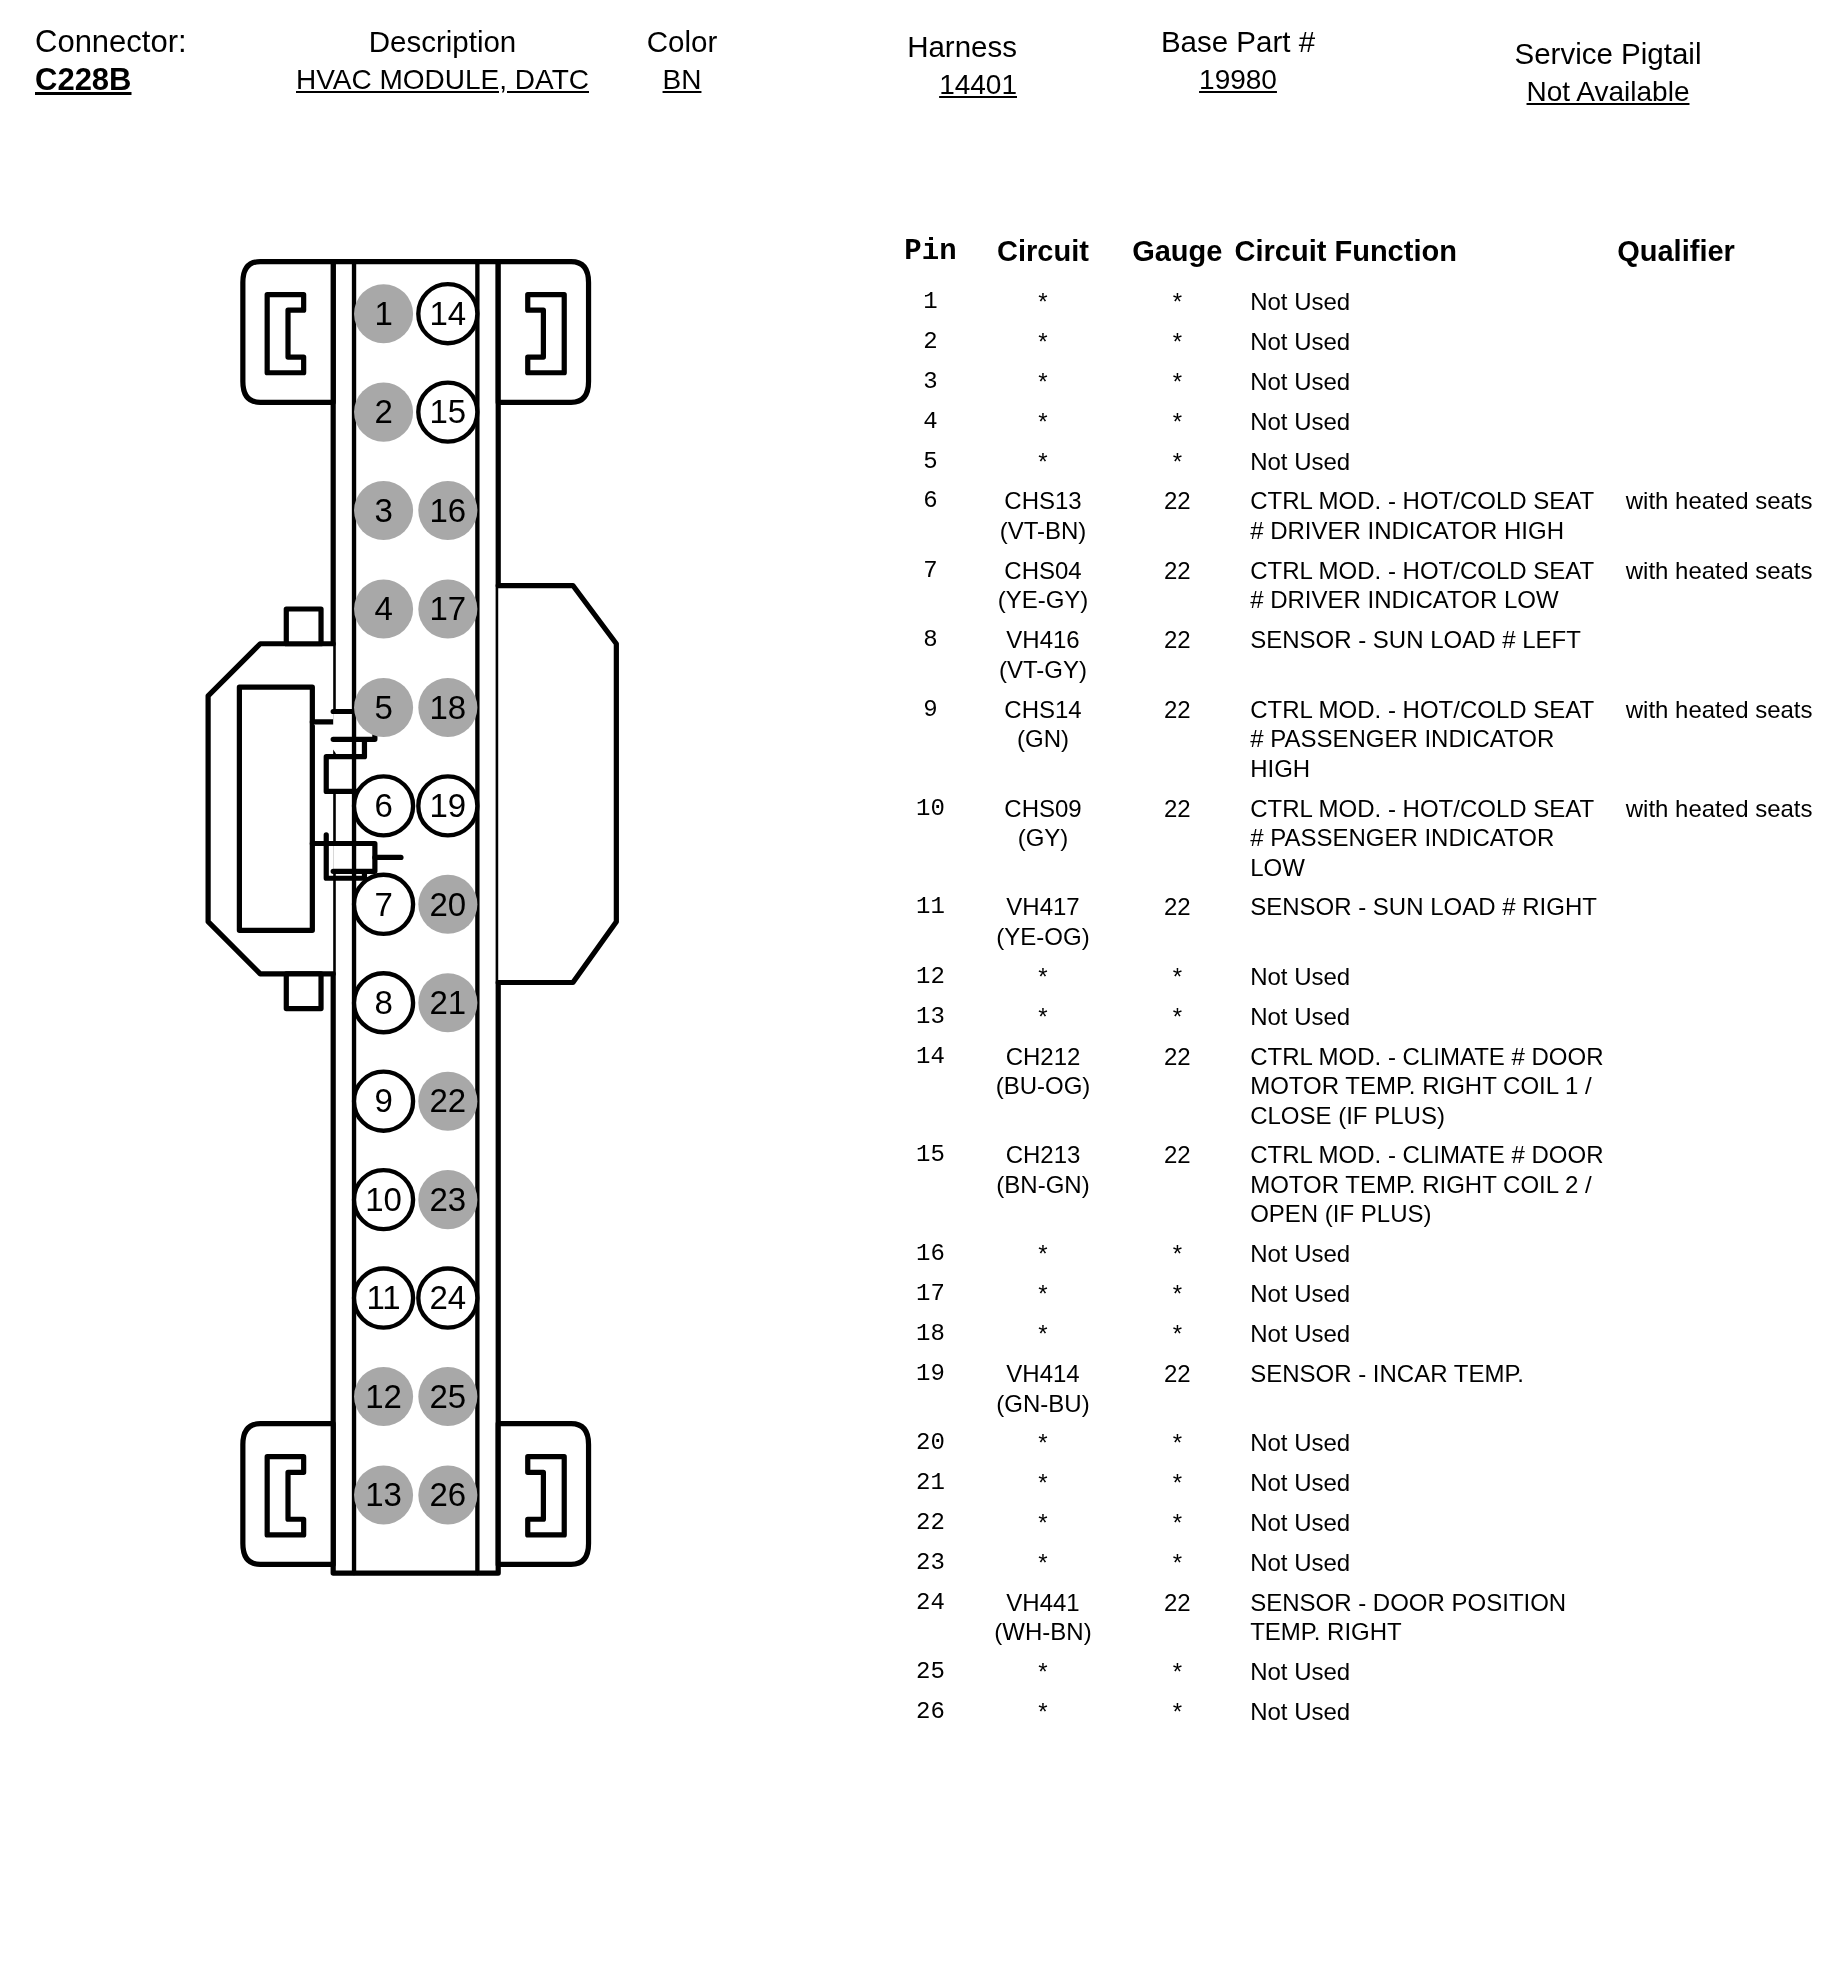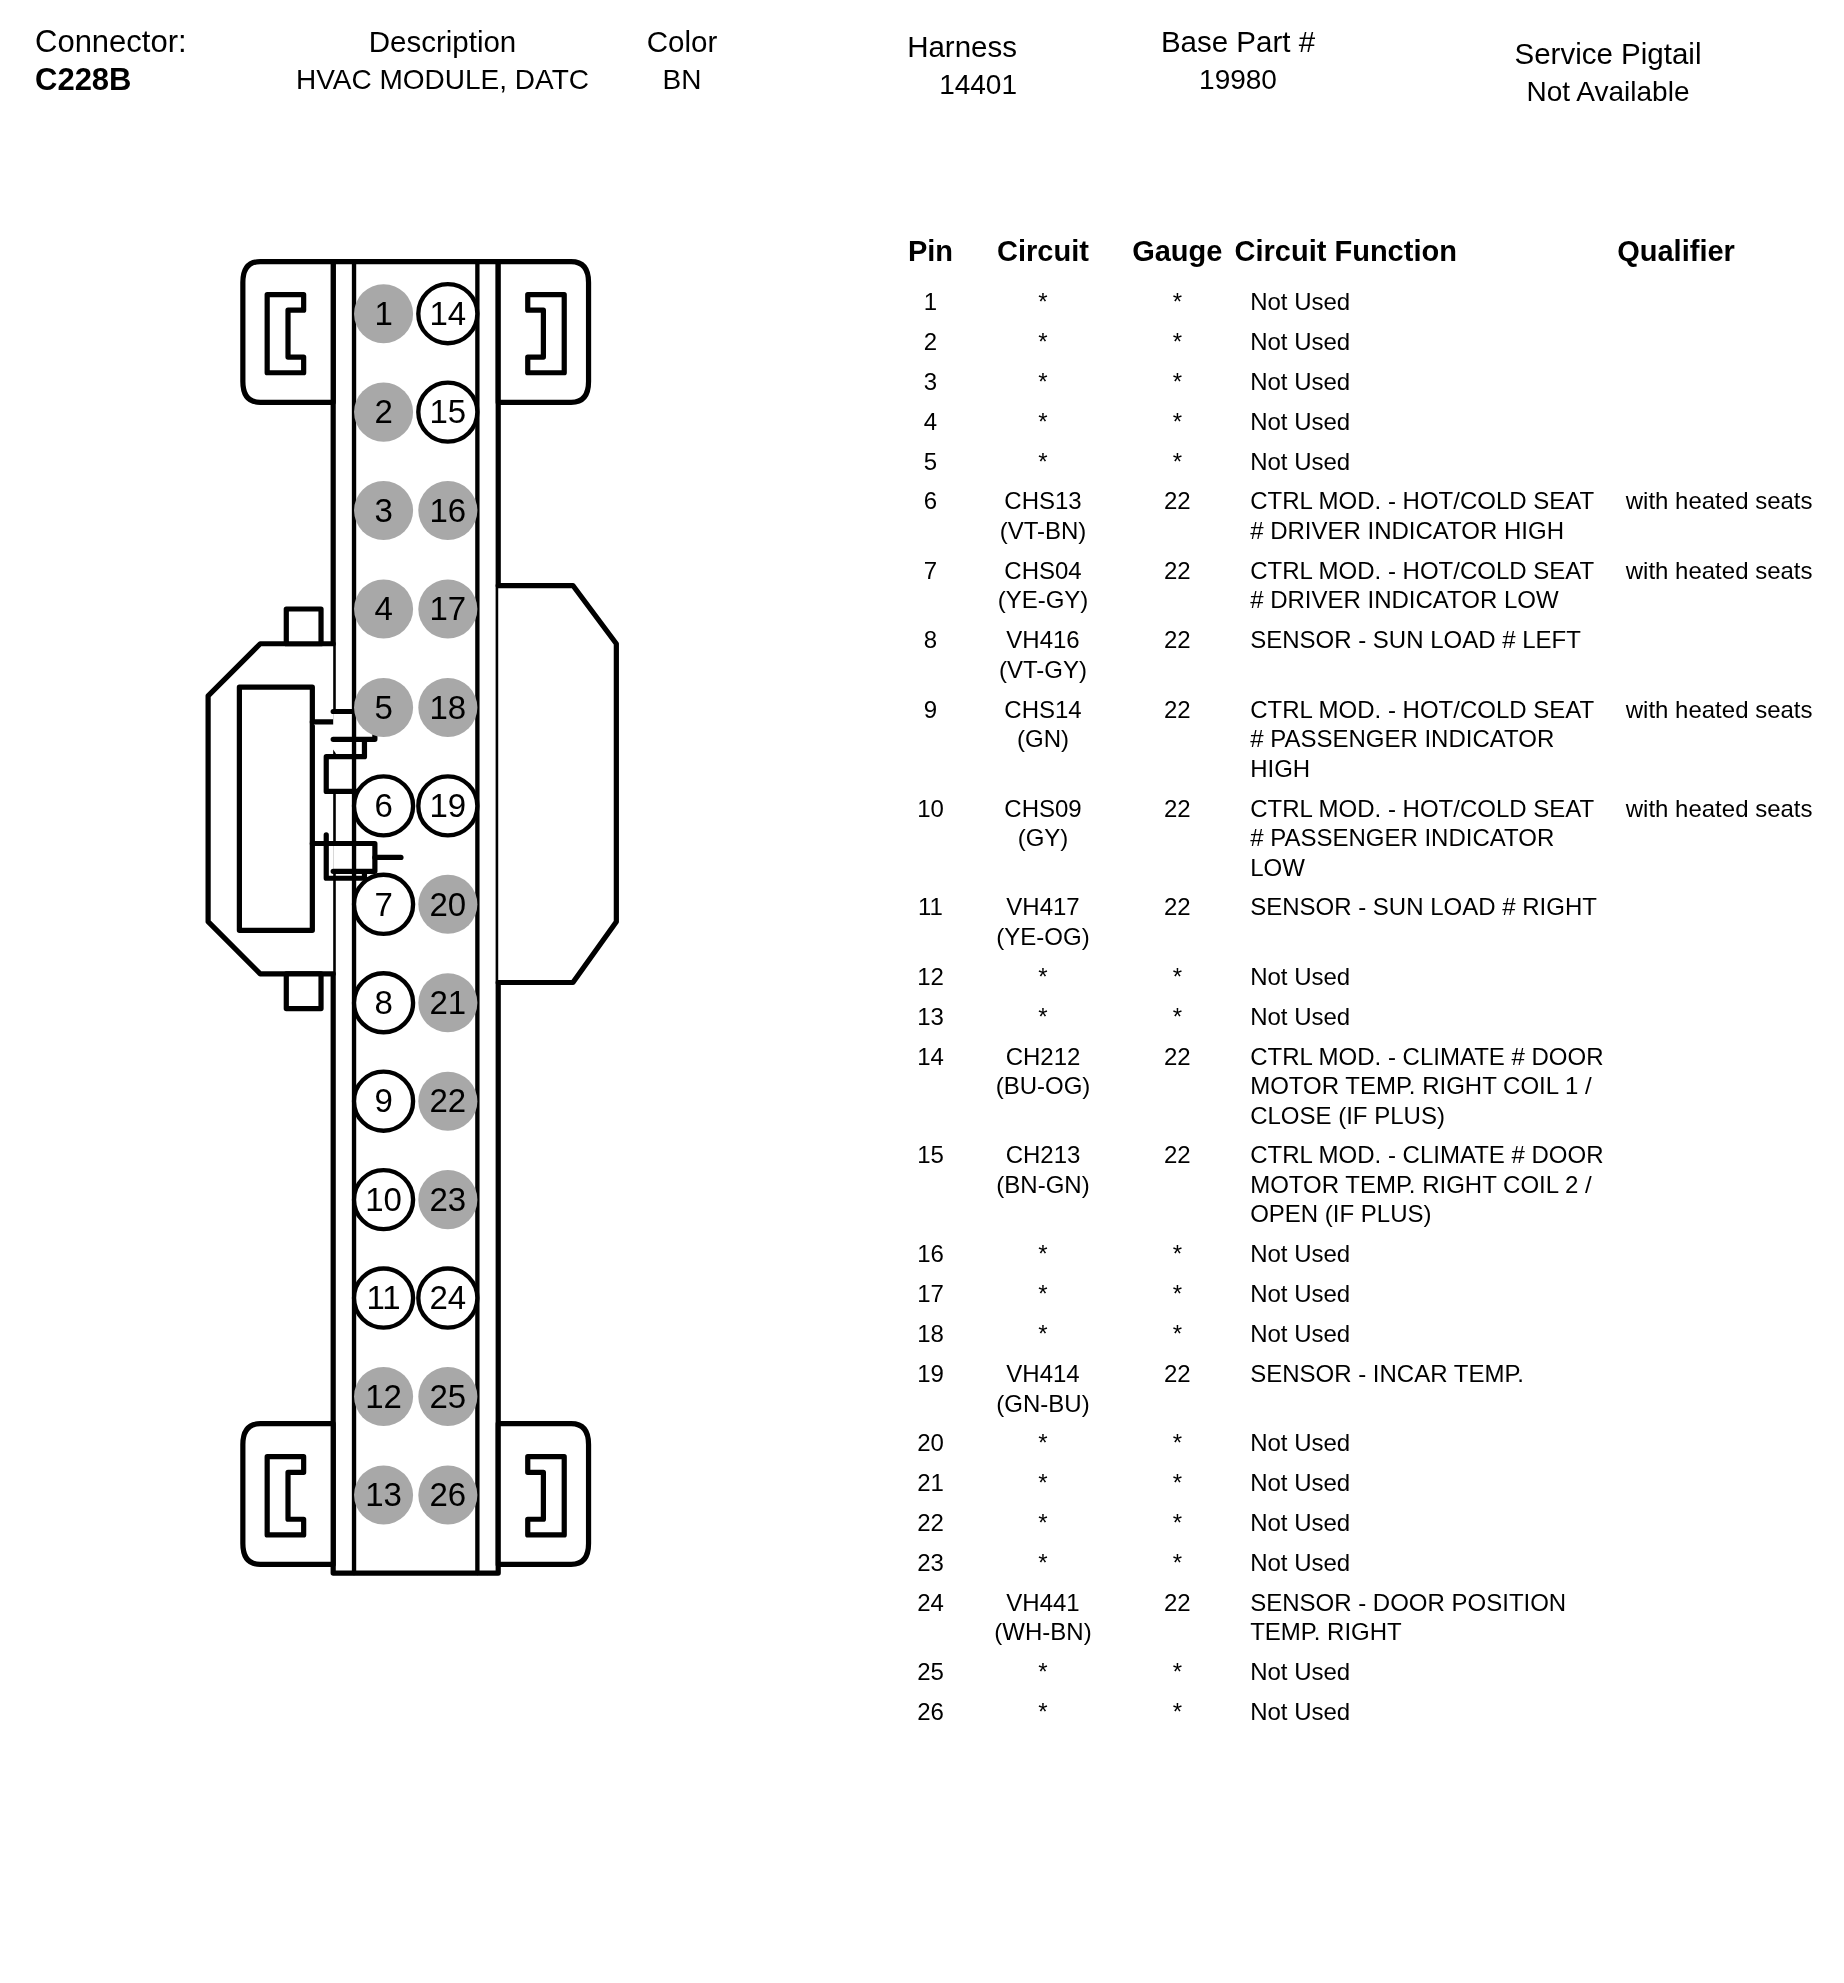--- a/index.html
+++ b/index.html
@@ -31,20 +31,21 @@
   .hdr-label {
     font-size: 29.5px;
     font-weight: normal;
     line-height: 38px;
     white-space: nowrap;
   }
   .hdr-value {
     font-size: 28px;
     font-weight: normal;
     line-height: 38px;
+    text-decoration: underline;
   }
 
   #hdr-connector {
     left: 35px;
     top: 0;
     width: 209px;
     text-align: left;
   }
   #hdr-connector .hdr-label { font-size: 31px; }
   #hdr-connector .hdr-value { font-size: 31px; font-weight: bold; }
@@ -105,21 +106,21 @@
     font-weight: bold;
     padding: 0 0 19px 0;
     vertical-align: bottom;
   }
   table.pins td {
     font-size: 24px;
     vertical-align: top;
     padding: 0 0 10.4px 0;
     line-height: 29.5px;
   }
-  .col-pin      { width: 70px;  text-align: center; }
+  .col-pin      { width: 70px;  text-align: center; font-family: Liberation Mono, monospace; }
   .col-circuit  { width: 152px; text-align: center; }
   .col-gauge    { width: 113px; text-align: center; }
   .col-function { width: 374px; text-align: left; padding-left: 15.6px !important; }
   .col-qual     { width: 196px; text-align: left; padding-left: 12px !important; }
 
   th.col-function { padding-left: 0 !important; }
   th.col-qual     { text-align: left;  padding-left: 3.5px !important; }
 </style>
 </head>
 <body>

